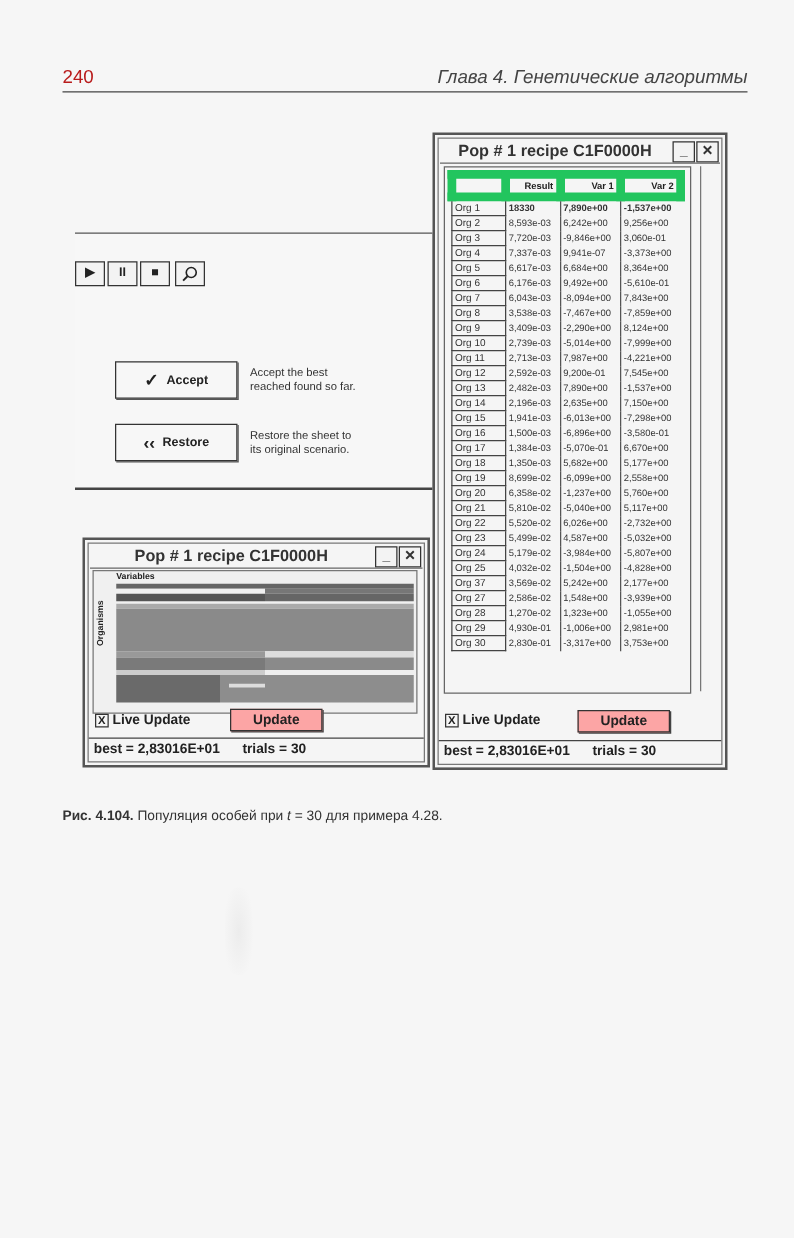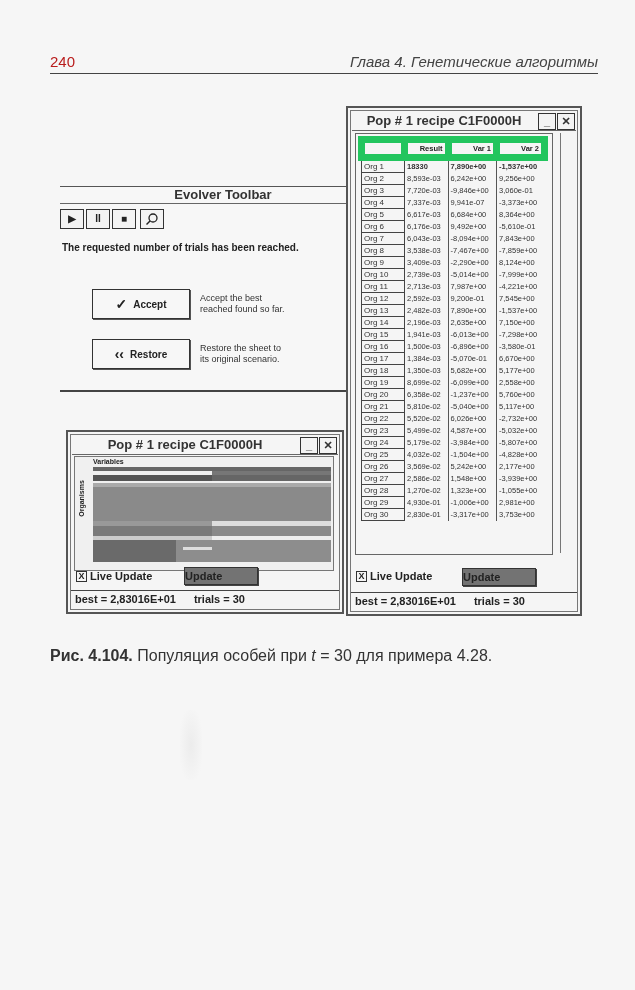--- a/index.html
+++ b/index.html
@@ -21,66 +21,64 @@
   .bigbtn .ico { font-size:14px; font-weight:bold; }
   .btn-desc { position:absolute; left:140px; font-size:9px; line-height:11px; color:#333; }
 
   
   .win { position:absolute; border:2px solid #555; background:#f5f5f5; box-shadow: inset 0 0 0 2px #f5f5f5, inset 0 0 0 3px #777; }
   .win-title { position:absolute; left:4px; right:4px; top:4px; height:18px; border-bottom:1px solid #666; font-size:13px; font-weight:bold; color:#333; line-height:18px; }
   .win-title .t { position:absolute; left:0; right:40px; text-align:center; }
   .wbtn { position:absolute; top:1px; width:16px; height:15px; border:1px solid #333; font-size:11px; line-height:14px; text-align:center; background:#f3f3f3; font-weight:bold; }
   .chk { font-size:11px; font-weight:bold; position:absolute; display:flex; align-items:center; gap:3px; }
   .chk .box { width:9px; height:9px; border:1px solid #333; font-size:9px; line-height:9px; text-align:center; }
-  .upd { position:absolute; width:72px; height:16px; border:1px solid #333; box-shadow:1px 1px 0 #444; font-size:11px; font-weight:bold; text-align:left; line-height:16px; background:#737373; }
+  .upd { position:absolute; width:72px; height:16px; border:1px solid #333; box-shadow:1px 1px 0 #444; font-size:11px; font-weight:bold; text-align:center; line-height:16px; background:#fca5a5; }
   .status { position:absolute; left:3px; right:3px; height:16px; border-top:1px solid #444; font-size:11px; font-weight:bold; line-height:16px; padding-left:4px; color:#222; }
   .status span + span { margin-left:18px; }
 
   
   .win-big { left:346px; top:106px; width:232px; height:506px; }
   .grid { position:absolute; left:10px; top:28px; width:190px; border-collapse:collapse; font-size:7.5px; }
   .grid th { font-weight:bold; text-align:right; border:7px solid #22c55e; height:11px; padding:0 2px; }
   .grid td { height:11px; padding:0 2px; white-space:nowrap; color:#333; }
   .grid td.org { border:1px solid #444; font-size:8px; width:38px; }
   .grid tr.first td.v { font-weight:bold; }
   .grid td.v { border-left:1px solid #555; }
   .grid-frame { position:absolute; left:7px; top:25px; width:196px; height:420px; border:1px solid #666; }
   .grid-right { position:absolute; left:212px; top:25px; width:4px; height:420px; border-left:1px solid #777; }
 
   
   .win-small { left:66px; top:430px; width:274px; height:180px; }
   .vis { position:absolute; left:6px; top:24px; width:258px; height:113px; border:1px solid #777; background:#f0f0f0; }
   .vis-lbl-v { position:absolute; left:18px; top:1px; font-size:7px; font-weight:bold; }
   .vis-lbl-o { position:absolute; left:-12px; top:38px; font-size:7px; font-weight:bold; transform:rotate(-90deg); }
   .band { position:absolute; left:18px; right:2px; }
-  .caption { position:absolute; left:50px; top:647px; font-size:16px; color:#333; }
+  .caption { position:absolute; left:50px; top:647px; font-size:11px; color:#333; }
   .caption b { font-weight:bold; }
   .smudge { position:absolute; left:180px; top:710px; width:22px; height:70px; border-radius:11px; background:radial-gradient(ellipse at center, #ececec 0%, #f6f6f6 80%); }
 </style>
 </head>
 <body>
 
 <div class="hdr-num">240</div>
 <div class="hdr-title">Глава 4. Генетические алгоритмы</div>
 <div class="hdr-rule"></div>
 
 <div class="evo">
-  <div class="evo-title">Evolver Toolbar</div>
   <div class="evo-btns">
     <div class="tb"><span>▶</span></div>
     <div class="tb"><span>II</span></div>
     <div class="tb"><span>■</span></div>
     <div class="tb search">
       <svg width="14" height="14" viewBox="0 0 14 14" style="margin-top:2px">
           <circle cx="8" cy="6" r="4" fill="none" stroke="#222" stroke-width="1.3"></circle>
           <line x1="5" y1="9" x2="1.5" y2="12.5" stroke="#222" stroke-width="1.5"></line>
         </svg>
     </div>
   </div>
-  <div class="evo-msg">The requested number of trials has been reached.</div>
 
   <div class="bigbtn" style="top:102px">
     <span class="ico">✓</span>
     <span>Accept</span>
   </div>
   <div class="btn-desc" style="top:106px">
     <div>Accept the best</div>
     <div>reached found so far.</div>
   </div>
 
@@ -256,21 +254,21 @@
           <td class="v">-3,984e+00</td>
           <td class="v">-5,807e+00</td>
         </tr>
         <tr>
           <td class="org">Org 25</td>
           <td class="v">4,032e-02</td>
           <td class="v">-1,504e+00</td>
           <td class="v">-4,828e+00</td>
         </tr>
         <tr>
-          <td class="org">Org 26</td>
+          <td class="org">Org 37</td>
           <td class="v">3,569e-02</td>
           <td class="v">5,242e+00</td>
           <td class="v">2,177e+00</td>
         </tr>
         <tr>
           <td class="org">Org 27</td>
           <td class="v">2,586e-02</td>
           <td class="v">1,548e+00</td>
           <td class="v">-3,939e+00</td>
         </tr>

